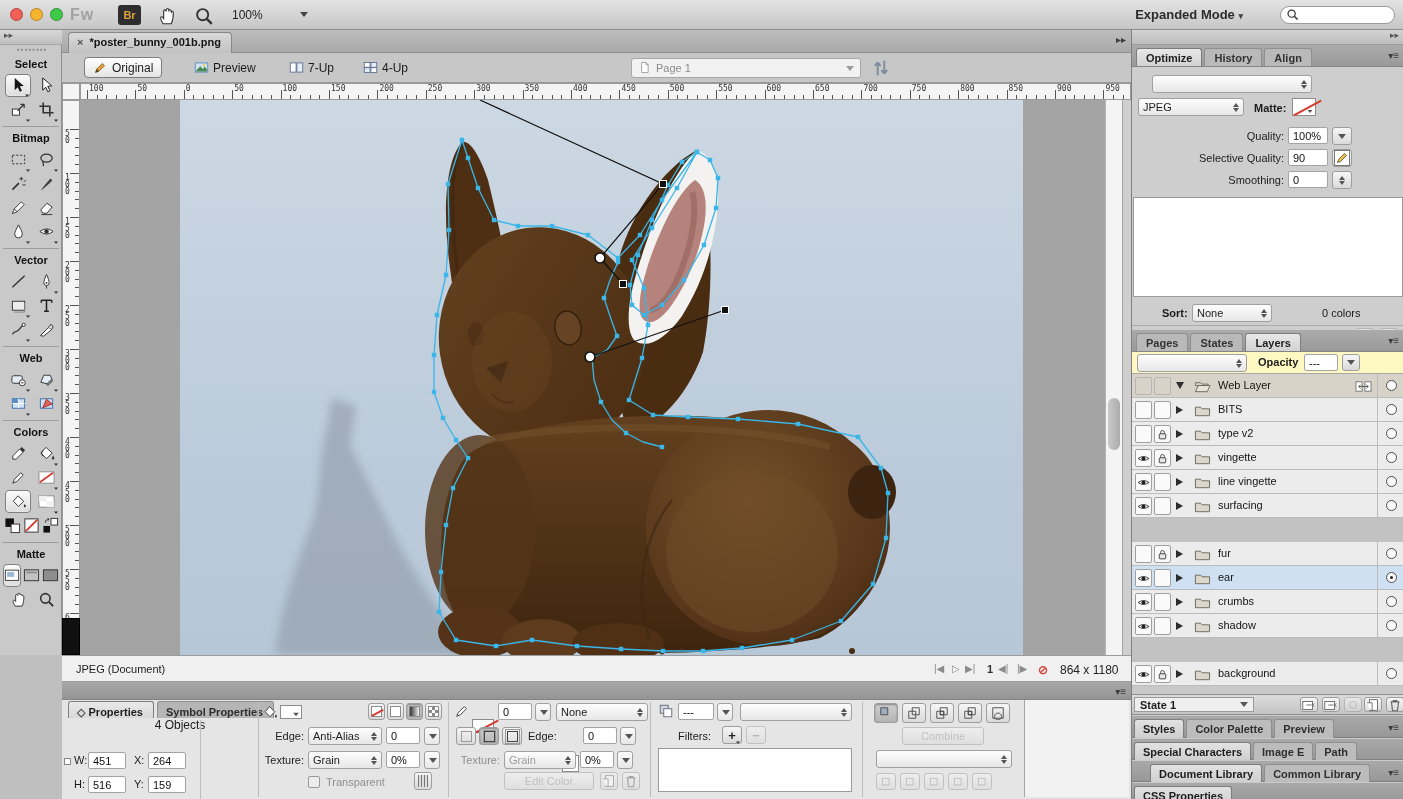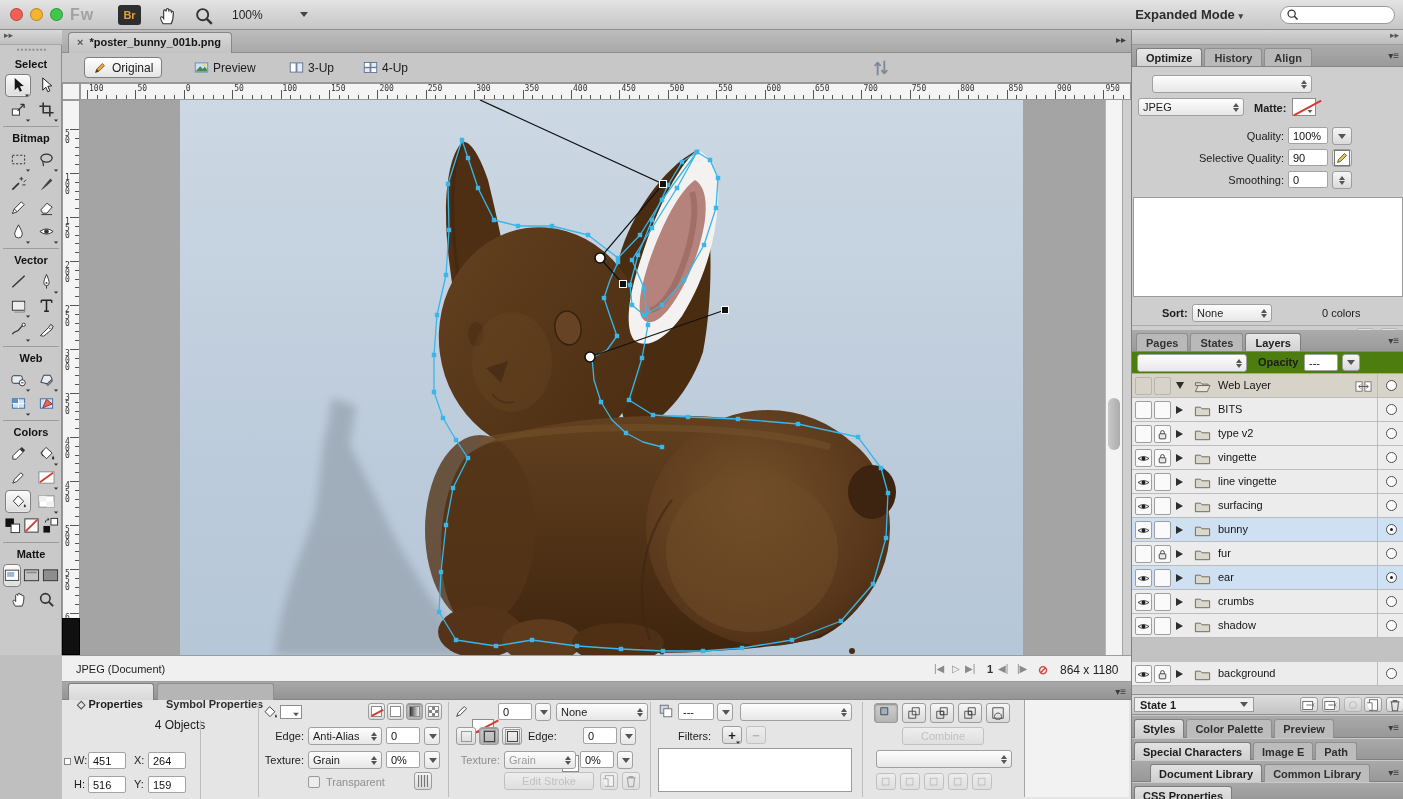--- a/index.html
+++ b/index.html
@@ -67,21 +67,21 @@
   #status-left { left:14px; top:7px; color:#222; }
   .frame-ctrl { top:7px; color:#8a8a8a; font-size:10px; }
   #status-stop { color:#d24a42; font-weight:bold; font-size:12px; }
   #doc-size { left:978px; top:7px; color:#222; font-size:12px; }
   #status-zoom { left:1077px; top:7px; color:#222; font-size:12px; border-left:1px solid #c3c3c3; padding-left:14px; }
   #status-frame-num { font-size:11px; color:#333; font-weight:bold; }
 
   
   #props { left:62px; top:682px; width:1069px; height:117px; background:#e5e5e5; }
   #props-tabrow { left:0; top:0; width:1069px; height:18px; background:linear-gradient(#a8a8a8,#949494); border-bottom:1px solid #848484; }
-  .props-tab { top:1px; height:17px; padding:14px 10px 0 8px; font-weight:bold; color:#1e1e1e; }
+  .props-tab { top:19px; height:17px; padding:4px 10px 0 8px; font-weight:bold; color:#1e1e1e; }
   .props-tab.on { background:linear-gradient(#e9e9e9,#d8d8d8); border:1px solid #7f7f7f; border-bottom:none; border-radius:3px 3px 0 0; }
   .props-tab.off { color:#2e2e2e; background:#b5b5b5; border:1px solid #8f8f8f; border-bottom:none; border-radius:3px 3px 0 0; }
   .fld { background:#fff; border:1px solid #a3a3a3; border-radius:2px; height:17px; padding:2px 4px; color:#111; }
   .lab { color:#1c1c1c; }
   .lab.dis { color:#8f8f8f; }
   .ddbox { background:linear-gradient(#fdfdfd,#e7e7e7); border:1px solid #a0a0a0; border-radius:3px; height:18px; display:flex; align-items:center; padding:0 4px; justify-content:space-between; }
   .ddbox.dis { color:#9c9c9c; }
   .stepper { display:inline-flex; flex-direction:column; gap:1px; align-items:center; }
   .stepper i { width:0; height:0; border-left:3px solid transparent; border-right:3px solid transparent; display:block; }
   .stepper .up { border-bottom:4px solid #555; }
@@ -397,20 +397,28 @@
   </div>
 
   <div id="tabbar" class="abs">
     <div id="doc-tab" class="abs">
       <span style="color:#555;margin-right:6px">×</span><span>*poster_bunny_001b.png</span>
     </div>
     <div class="pmenu" style="top:4px">▸▸</div>
   </div>
   <div id="previewbar" class="abs">
     <div id="pv-buttons"></div>
+    <div id="page-select" class="abs">
+      <span style="width:13px;height:15px;display:inline-block"><svg viewBox="0 0 18 18" xmlns="http://www.w3.org/2000/svg">
+            <path d="M5 2 h6 l3 3 V16 H5 Z" fill="#fff" stroke="#888"></path>
+            <path d="M11 2 V5 h3" fill="none" stroke="#888"></path>
+          </svg></span>
+      <span style="flex:1">Page 1</span>
+      <span class="dd-arrow" style="border-top-color:#9a9a9a"></span>
+    </div>
     <div id="page-sort-icon" class="abs"><svg viewBox="0 0 18 18" xmlns="http://www.w3.org/2000/svg">
           <path d="M6 15.5 V4 M6 4 l-2.6 3.2 M6 4 l2.6 3.2 M12 2.5 V14 M12 14 l-2.6 -3.2 M12 14 l2.6 -3.2" stroke="#7d8a99" stroke-width="1.7" fill="none"></path>
         </svg></div>
   <div class="pv-btn abs pv-active" style="left: 22px;">
         <span style="width:15px;height:15px;display:inline-block"><svg viewBox="0 0 18 18" xmlns="http://www.w3.org/2000/svg">
             <path d="M3 15 L4.6 10.8 L11.2 4.2 L13.8 6.8 L7.2 13.4 Z" fill="#e8a33d" stroke="#7a5a1e"></path>
             <path d="M3 15 L4.6 10.8 L7.2 13.4 Z" fill="#4a3a18"></path>
           </svg></span>
         <span>Original</span>
       </div>
@@ -420,21 +428,21 @@
             <path d="M2.5 13 L7.5 7.5 L10.5 10.8 L13 8.2 L15.5 11.2 V13.8 H2.5 Z" fill="#49884f"></path>
             <circle cx="12.2" cy="6.3" r="1.5" fill="#f3d34e"></circle>
           </svg></span>
         <span>Preview</span>
       </div>
       <div class="pv-btn abs" style="left: 219px;">
         <span style="width:15px;height:15px;display:inline-block"><svg viewBox="0 0 18 18" xmlns="http://www.w3.org/2000/svg">
             <rect x="1.5" y="3.5" width="7" height="11" fill="#fff" stroke="#55688a"></rect>
             <rect x="9.5" y="3.5" width="7" height="11" fill="#e4ecf5" stroke="#55688a"></rect>
           </svg></span>
-        <span>3-Up</span>
+        <span>7-Up</span>
       </div>
       <div class="pv-btn abs" style="left: 293px;">
         <span style="width:15px;height:15px;display:inline-block"><svg viewBox="0 0 18 18" xmlns="http://www.w3.org/2000/svg">
             <rect x="1.5" y="3" width="7" height="5.7" fill="#fff" stroke="#55688a"></rect>
             <rect x="9.5" y="3" width="7" height="5.7" fill="#e4ecf5" stroke="#55688a"></rect>
             <rect x="1.5" y="9.3" width="7" height="5.7" fill="#e4ecf5" stroke="#55688a"></rect>
             <rect x="9.5" y="9.3" width="7" height="5.7" fill="#fff" stroke="#55688a"></rect>
           </svg></span>
         <span>4-Up</span>
       </div>
@@ -921,21 +929,21 @@
             <i class="up"></i>
             <i class="dn"></i>
           </span>
         </div>
         <div class="fld abs" style="left: 518px; top: 51px; width: 34px;">0%</div>
         <div class="ddbox abs dis" style="left: 555px; top: 51px; width: 16px;">
           <span></span>
           <span class="dd-arrow" style="border-top-color:#555"></span>
         </div>
         <div class="sqbtn abs dis" style="left: 442px; top: 72px; width: 90px; height: 18px;">
-          <span style="color:#9c9c9c">Edit Stroke</span>
+          <span style="color:#9c9c9c">Edit Color</span>
         </div>
         <div class="sqbtn abs dis" style="left: 538px; top: 72px; width: 18px; height: 18px;">
           <svg viewBox="0 0 18 18" xmlns="http://www.w3.org/2000/svg">
             <rect x="5" y="3" width="9" height="12" fill="#fff" stroke="#666"></rect>
             <path d="M2.5 6.5 h5.5 v8.5 H5" fill="#fff" stroke="#666"></path>
           </svg>
         </div>
         <div class="sqbtn abs dis" style="left: 560px; top: 72px; width: 18px; height: 18px;">
           <svg viewBox="0 0 18 18" xmlns="http://www.w3.org/2000/svg">
             <path d="M4 5.5 H14 M7 5.5 V4 h4 v1.5 M5 5.5 L6.2 15.5 H11.8 L13 5.5" fill="none" stroke="#666" stroke-width="1.3"></path>
@@ -1118,21 +1126,21 @@
             <path d="M4 5.5 H14 M7 5.5 V4 h4 v1.5 M5 5.5 L6.2 15.5 H11.8 L13 5.5" fill="none" stroke="#666" stroke-width="1.3"></path>
           </svg>
         </div>
       </div>
       <div class="ptab-row abs" style="left: 0px; top: 300px; width: 272px; height: 22px;">
         <div class="ptab off" style="margin-left: 4px;">Pages</div>
         <div class="ptab off" style="margin-left: 2px;">States</div>
         <div class="ptab on" style="margin-left: 2px;">Layers</div>
         <div class="pmenu" style="top: 5px;">▾≡</div>
       </div>
-      <div class="abs" style="left: 0px; top: 322px; width: 272px; height: 22px; background: #4d7c0f; border-bottom: 1px solid rgb(168, 168, 168);">
+      <div class="abs" style="left: 0px; top: 322px; width: 272px; height: 22px; background: #fef9c3; border-bottom: 1px solid rgb(168, 168, 168);">
         <div class="ddbox abs" style="left: 5px; top: 2px; width: 110px;">
           <span></span>
           <span class="stepper">
             <i class="up"></i>
             <i class="dn"></i>
           </span>
         </div>
         <div class="dock-label abs" style="left: 126px; top: 4px;">Opacity</div>
         <div class="fld abs" style="left: 172px; top: 2px; width: 34px;">---</div>
         <div class="sqbtn abs" style="left: 210px; top: 2px; width: 18px; height: 17px;">
@@ -1229,36 +1237,20 @@
         </div>
         <div class="lr-cell" style="left: 22px;"></div>
         <div class="lr-tri tri-r"></div>
         <div class="lr-folder"><svg viewBox="0 0 18 18" xmlns="http://www.w3.org/2000/svg">
             <path d="M1.5 5.5 h5.5 l1.5 1.7 H16.5 V14.5 H1.5 Z" fill="#dcd7cb" stroke="#6b675e"></path>
           </svg></div>
         <div class="lr-name">surfacing</div>
         <div class="lr-sep"></div>
         <div class="lr-radio"></div>
       </div>
-      <div class="layer-row" style="top: 488px; background: rgb(207, 224, 242);">
-        <div class="lr-cell" style="left: 3px;">
-          <svg viewBox="0 0 18 18" xmlns="http://www.w3.org/2000/svg">
-            <path d="M1.5 9 Q9 3.8 16.5 9 Q9 14.2 1.5 9 Z" fill="#fff" stroke="#222" stroke-width="1.2"></path>
-            <circle cx="9" cy="9" r="2.6" fill="#222"></circle>
-          </svg>
-        </div>
-        <div class="lr-cell" style="left: 22px;"></div>
-        <div class="lr-tri tri-r"></div>
-        <div class="lr-folder"><svg viewBox="0 0 18 18" xmlns="http://www.w3.org/2000/svg">
-            <path d="M1.5 5.5 h5.5 l1.5 1.7 H16.5 V14.5 H1.5 Z" fill="#dcd7cb" stroke="#6b675e"></path>
-          </svg></div>
-        <div class="lr-name">bunny</div>
-        <div class="lr-sep"></div>
-        <div class="lr-radio dot"></div>
-      </div>
       <div class="layer-row" style="top: 512px;">
         <div class="lr-cell" style="left: 3px;"></div>
         <div class="lr-cell" style="left: 22px;">
           <svg viewBox="0 0 18 18" xmlns="http://www.w3.org/2000/svg">
             <rect x="4.5" y="8" width="9" height="7" rx="1" fill="#e8e8e8" stroke="#333" stroke-width="1.2"></rect>
             <path d="M6.5 8 V6 a2.5 2.5 0 0 1 5 0 V8" fill="none" stroke="#333" stroke-width="1.2"></path>
           </svg>
         </div>
         <div class="lr-tri tri-r"></div>
         <div class="lr-folder"><svg viewBox="0 0 18 18" xmlns="http://www.w3.org/2000/svg">

